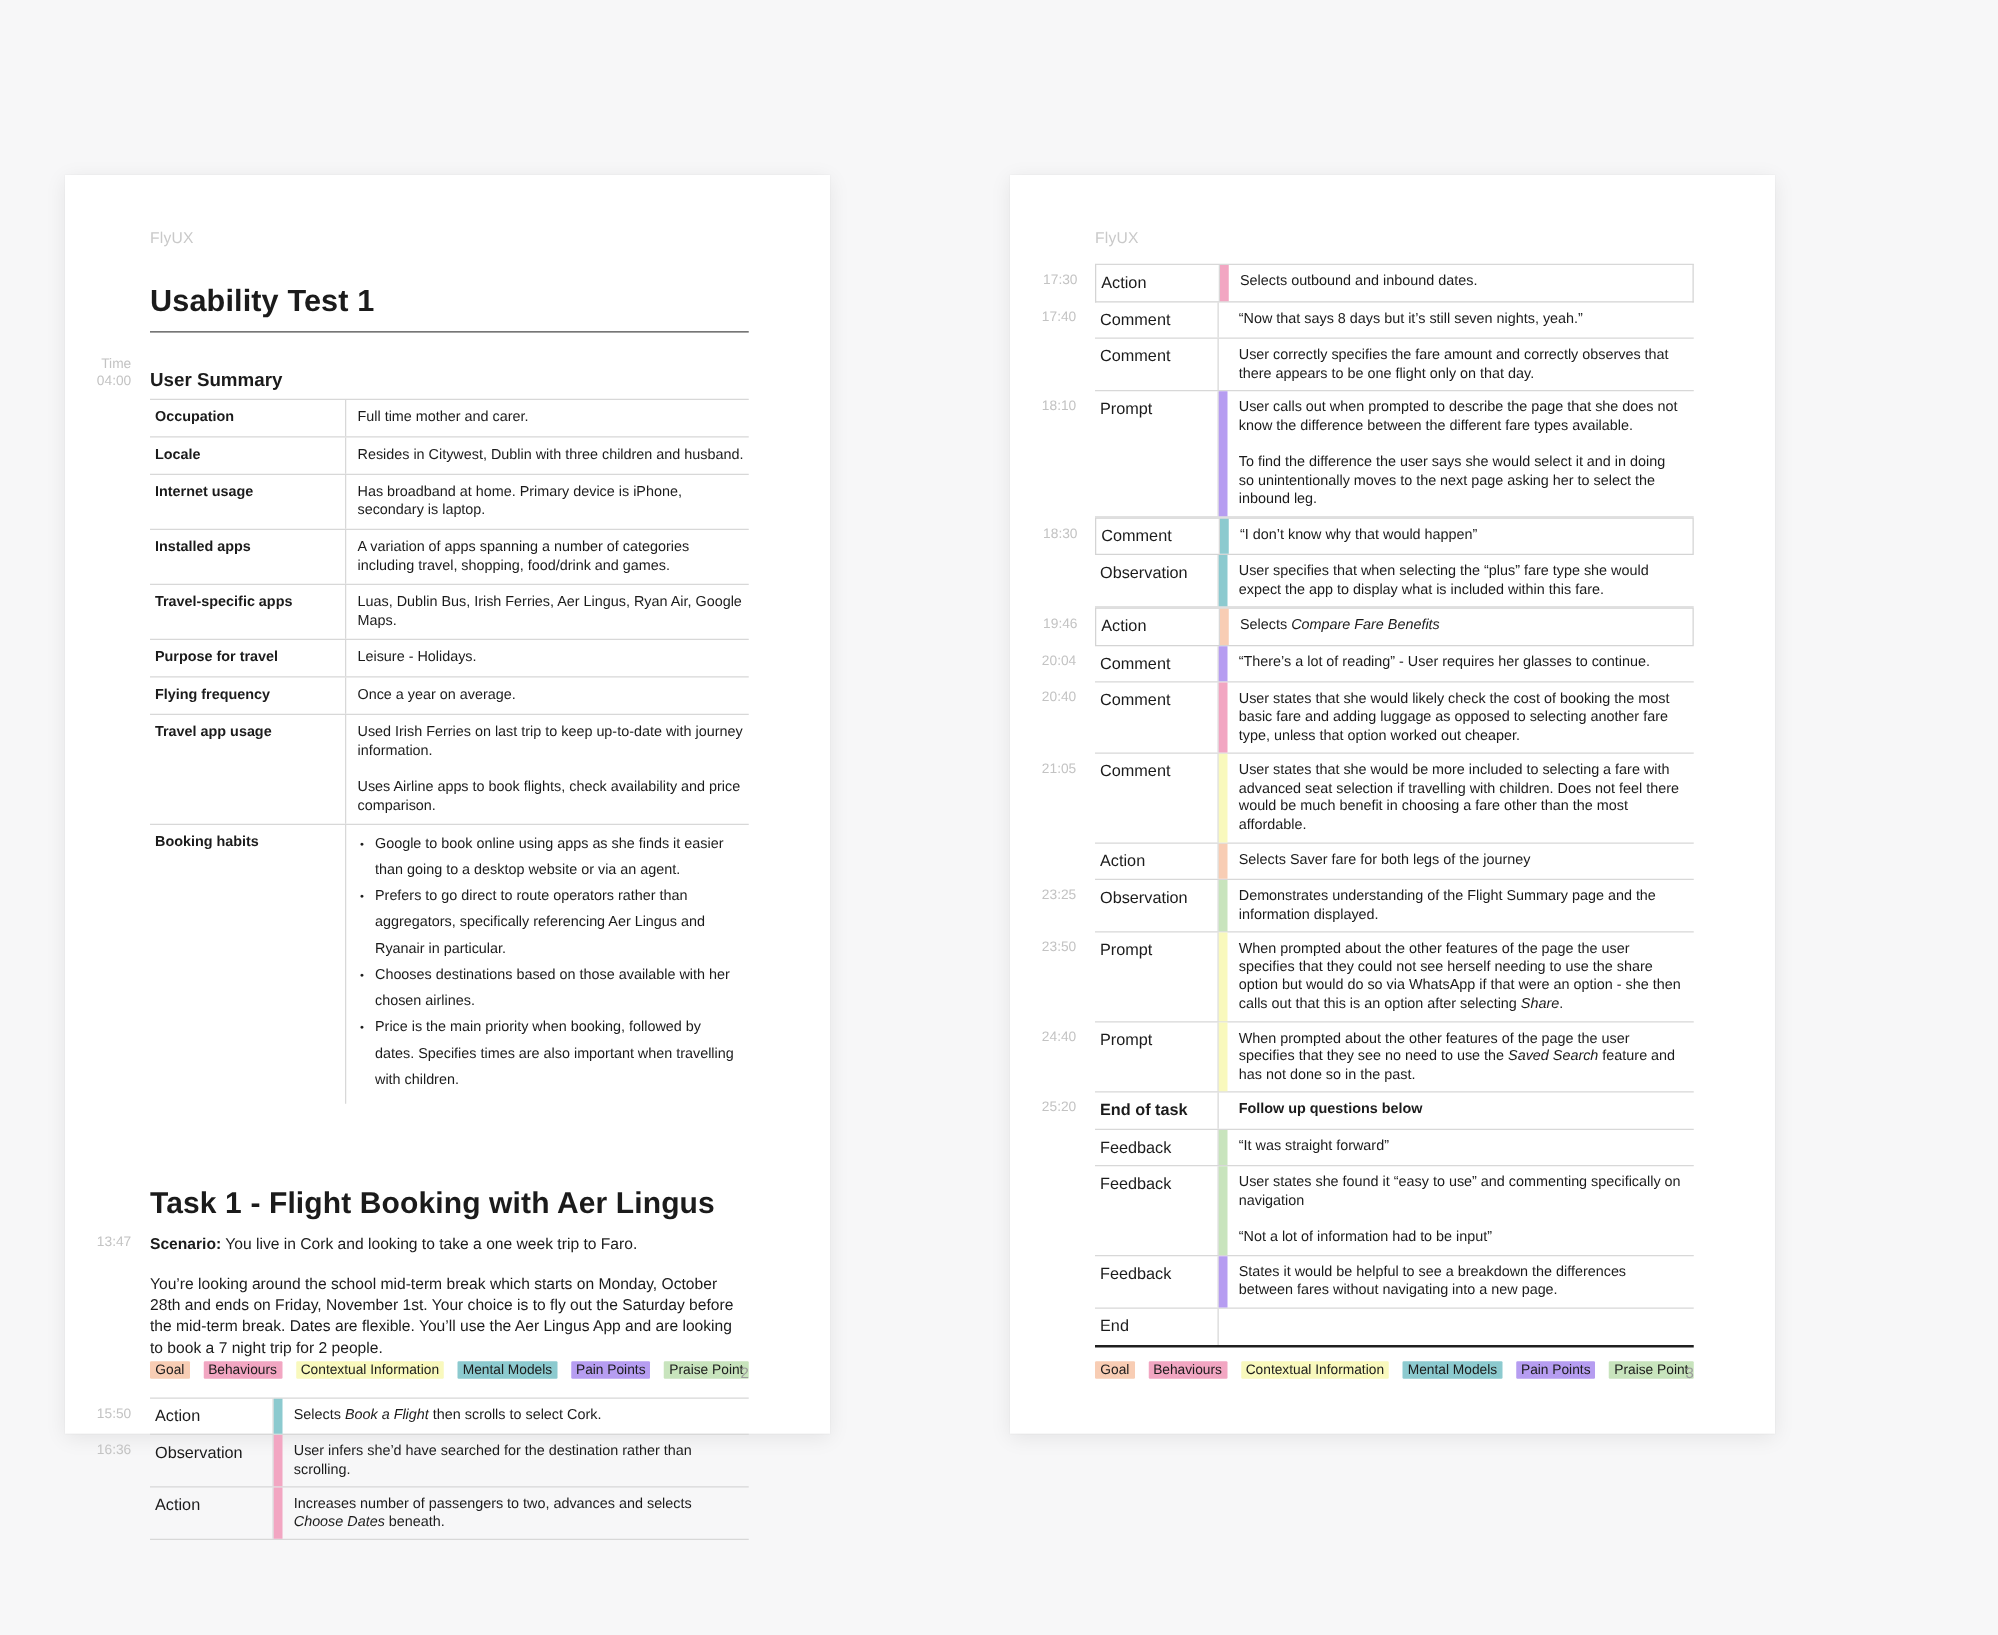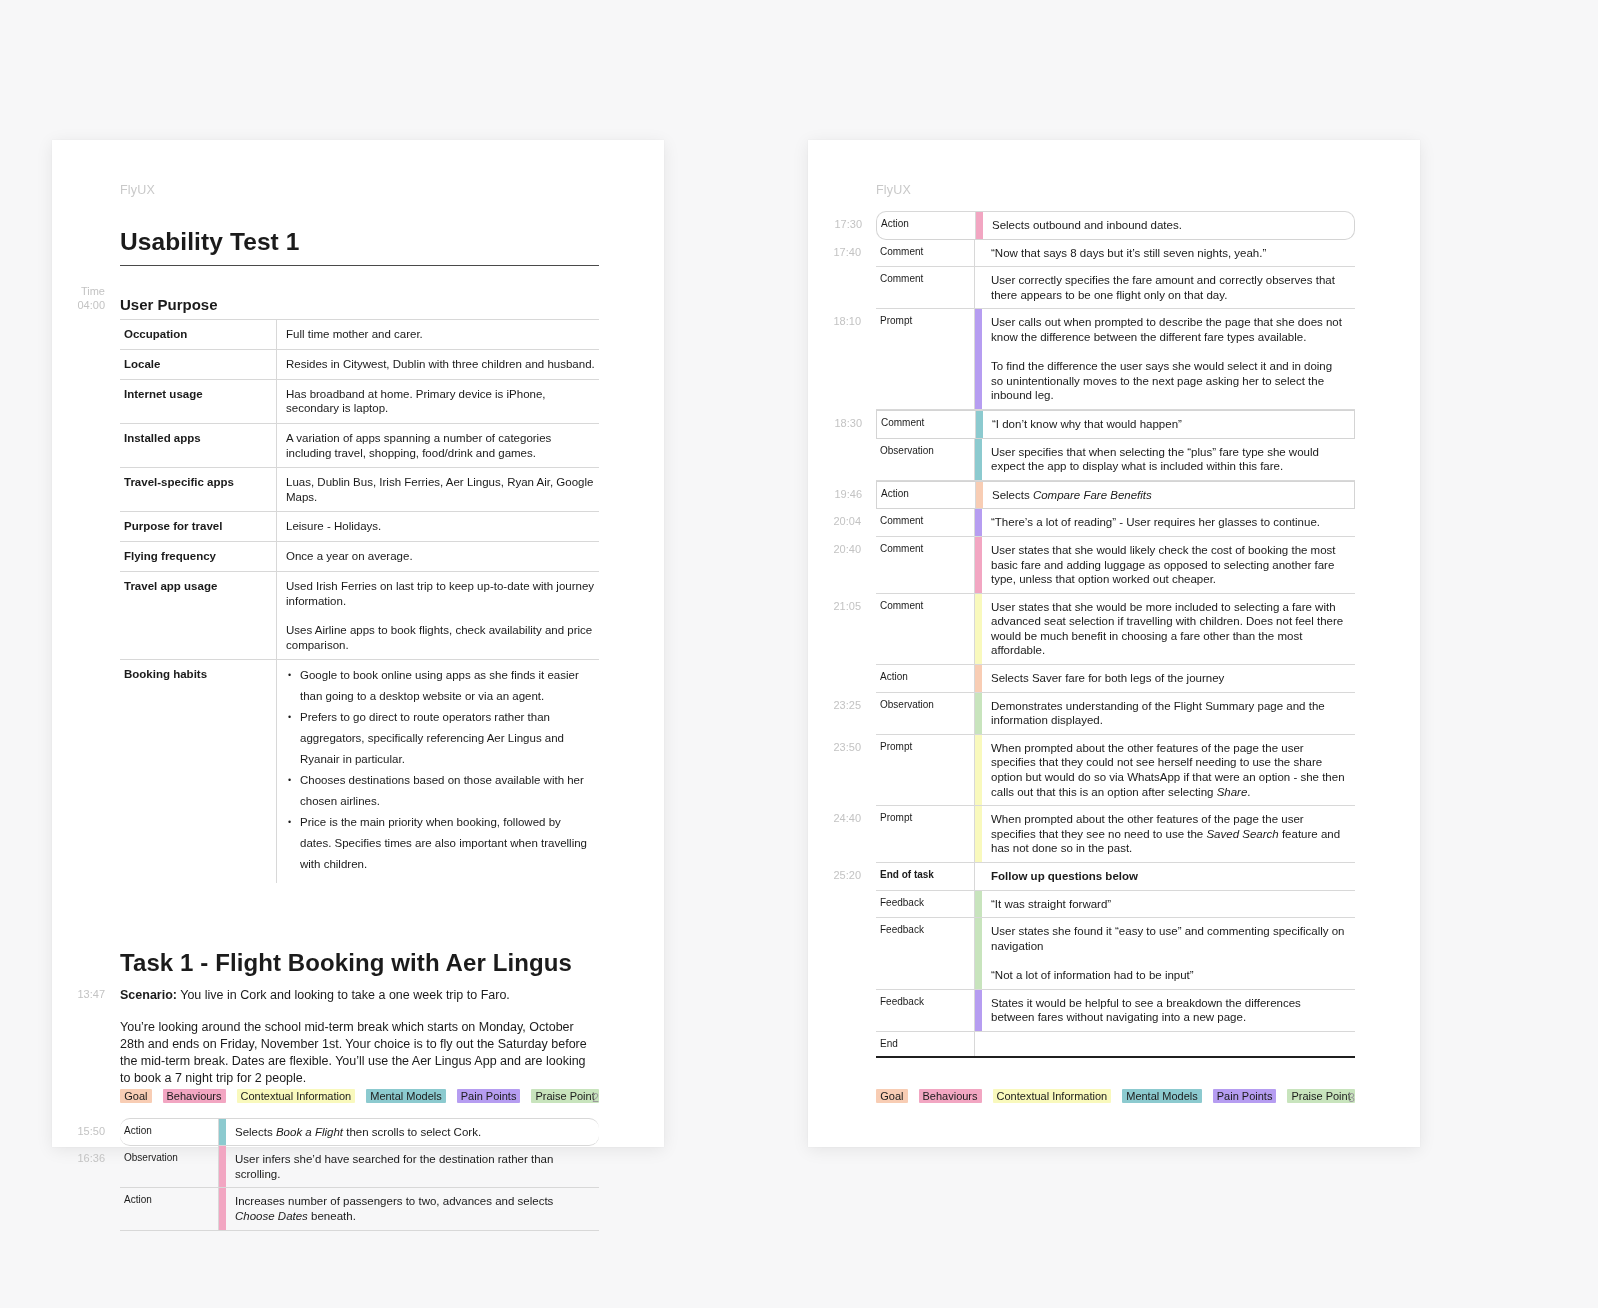--- a/index.html
+++ b/index.html
@@ -52,25 +52,25 @@
   }
   .scenario{font-size:12.5px;line-height:1.34;}
   .scenario b{font-weight:bold;}
   .task-brief{margin-top:15px;font-size:12.5px;line-height:1.35;}
 
   
   .log{position:relative;}
   #page-left .log{margin-top:31px;}
   #page-right .log{margin-top:14px;}
   .log-row{display:grid;grid-template-columns:99px 7px 1fr;position:relative;border-bottom:1px solid #d8d8d8;}
-  .log > .log-row:first-of-type{border-top:1px solid #d8d8d8;border-radius:10px;}
+  .log > .log-row:first-of-type{border-top:1px solid #d8d8d8;}
   .log-row.boxed{border:1px solid #d4d4d4;}
   .log-row.end{border-bottom:2px solid #1f1f1f;}
   .log-row.bold .l-type,.log-row.bold .l-desc{font-weight:bold;}
-  .l-type{font-size:10px;line-height:1.27;padding:6px 4px 6px 4px;border-right:1px solid #d8d8d8;}
+  .l-type{font-size:13px;line-height:1.27;padding:6px 4px 6px 4px;border-right:1px solid #d8d8d8;}
   .l-accent{width:7px;}
   .l-desc{font-size:11.5px;line-height:1.27;padding:6px 8px 6px 9px;white-space:pre-line;}
   .l-desc em{font-style:italic;}
   .l-time{
     position:absolute;right:calc(100% + 15px);top:6px;width:46px;text-align:right;
     color:#c3c3c3;font-size:11px;
   }
   .l-time:empty{display:none;}
 
   
@@ -86,21 +86,21 @@
 
 <div class="page" id="page-left">
   <div class="content">
     <div class="logo">FlyUX</div>
 
     <div class="doc-title">Usability Test 1</div>
 
     <div class="section-head-wrap">
       <div class="gutter2" style="white-space: pre-line;">Time
 04:00</div>
-      <div class="section-heading">User Purpose</div>
+      <div class="section-heading">User Summary</div>
     </div>
 
     <div class="profile">
 
         <div class="profile-row">
           <div class="p-label">Occupation</div>
           <div class="p-cell">
             <div class="p-value">Full time mother and carer.</div>
 
           </div>

